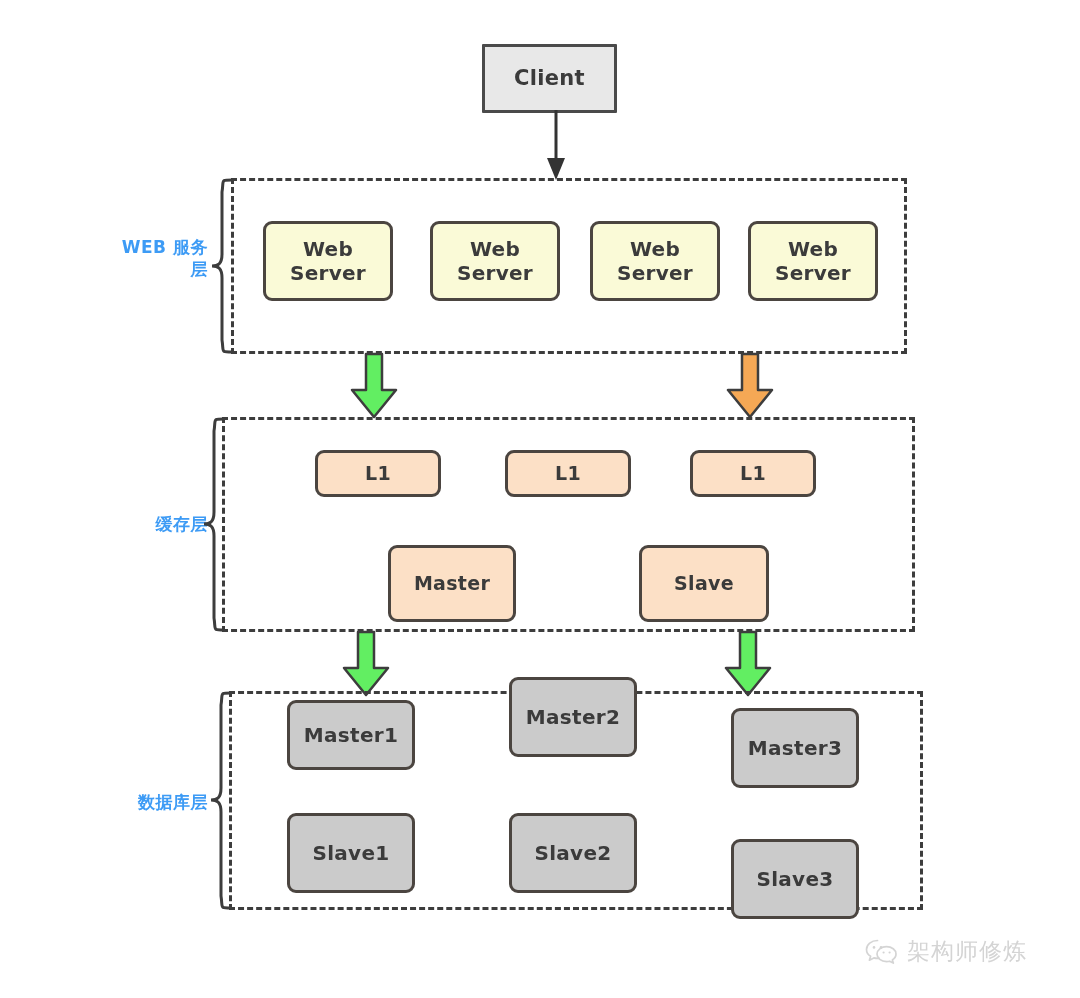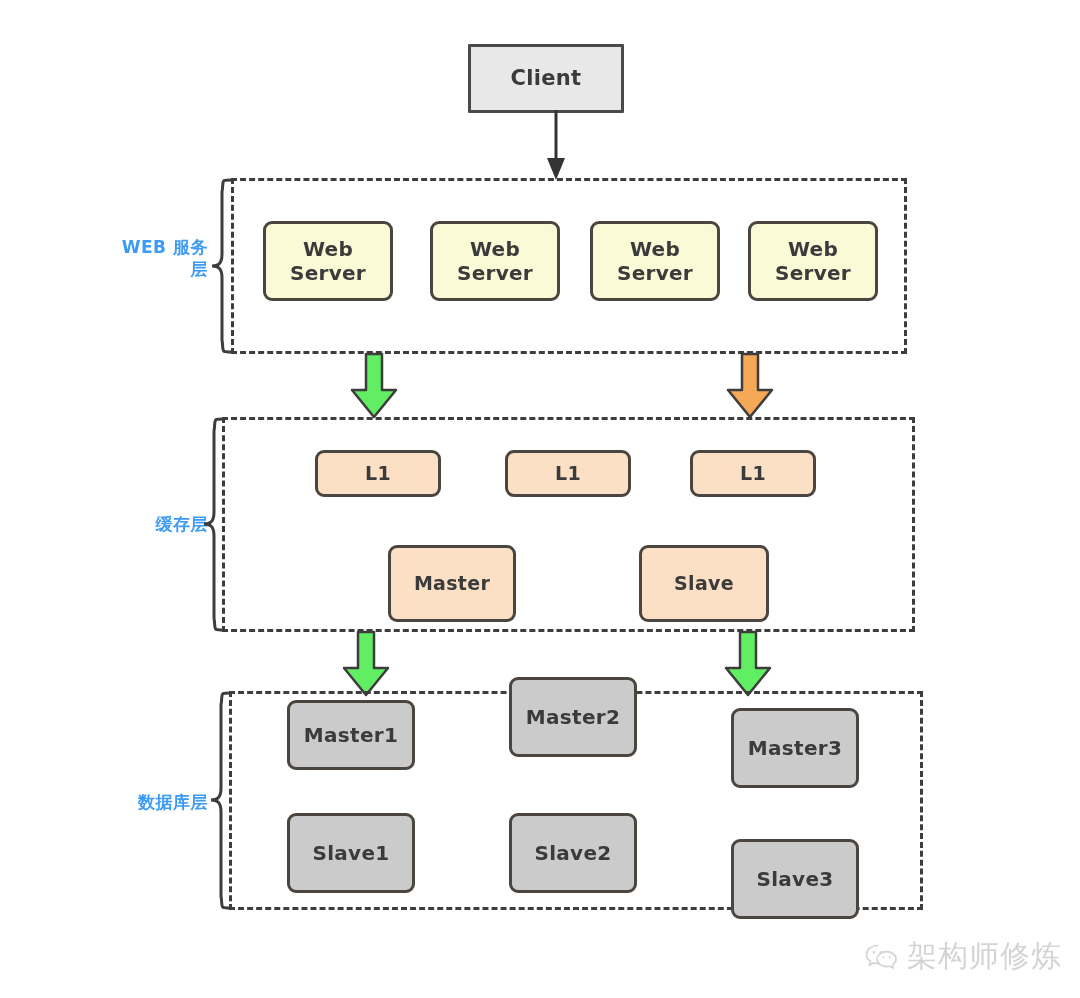--- a/index.html
+++ b/index.html
@@ -96,33 +96,33 @@
 
   
   #watermark {
     position: absolute;
     display: flex;
     align-items: center;
     gap: 8px;
     opacity: 0.42;
   }
   #watermark .wm-text {
-    font-size: 30px;
+    font-size: 23px;
     color: #9a9a9a;
     font-weight: normal;
     letter-spacing: 1px;
     font-family: "DejaVu Sans", "Liberation Sans", sans-serif;
   }
 </style>
 </head>
 <body>
 
 <div id="canvas">
 
-  <div class="node node-client" style="left:468px; top:44px; width:156px; height:69px;">
+  <div class="node node-client" style="left:482px; top:44px; width:135px; height:69px;">
     <span>Client</span>
   </div>
 
   <svg class="connector" style="left:540px; top:110px; width:32px; height:72px;" viewBox="0 0 32 72">
     <line x1="16" y1="0" x2="16" y2="54" stroke="#333333" stroke-width="3"></line>
     <polygon points="16,70 7,48 25,48" fill="#333333"></polygon>
   </svg>
 
   <div class="layer-box" style="left:231px; top:178px; width:676px; height:176px;"></div>
 

